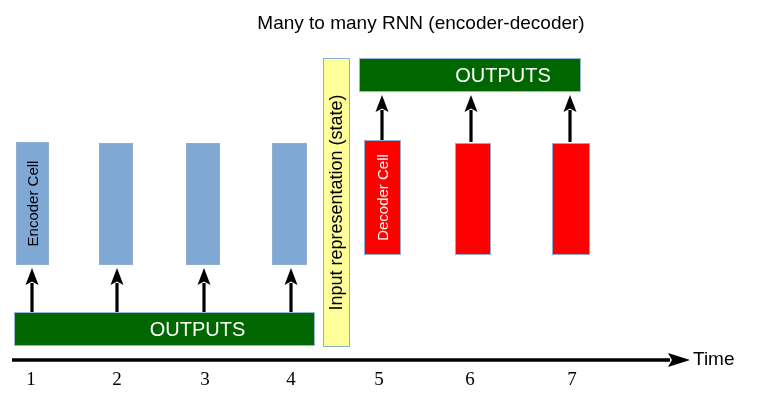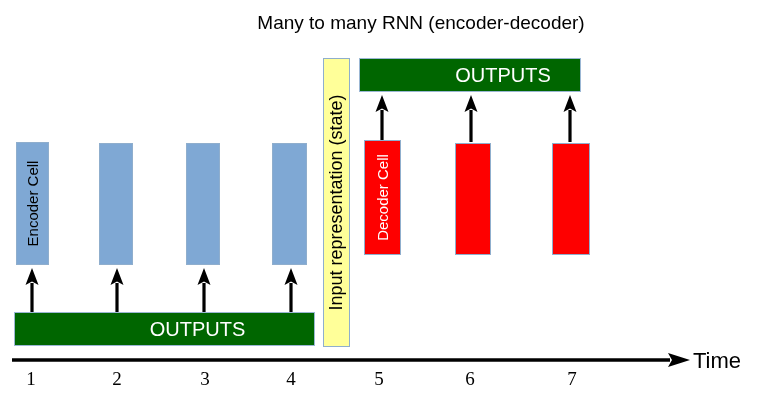--- a/index.html
+++ b/index.html
@@ -111,21 +111,21 @@
   .tick-label {
     position: absolute;
     font-family: "Liberation Serif", serif;
     font-size: 19px;
     color: #000000;
     text-align: center;
     width: 30px;
   }
   .axis-title {
     position: absolute;
-    font-size: 22px;
+    font-size: 19px;
     color: #000000;
     white-space: nowrap;
   }
 </style>
 </head>
 <body>
 
 <div id="canvas">
 
   <div class="title">Many to many RNN (encoder-decoder)</div>

